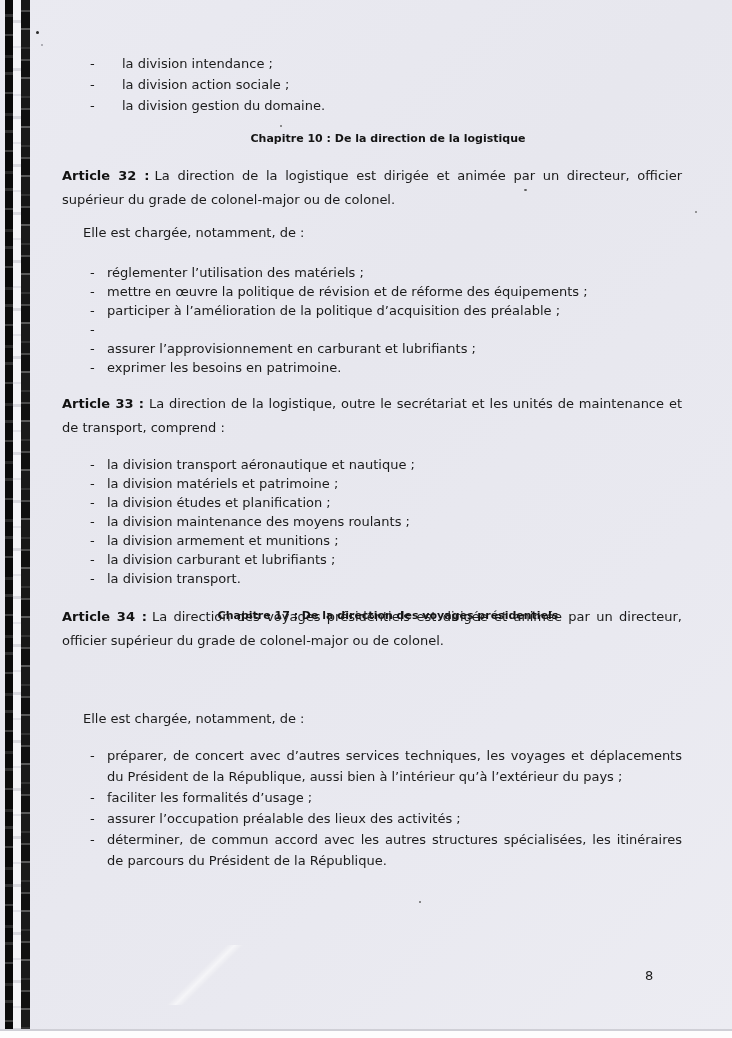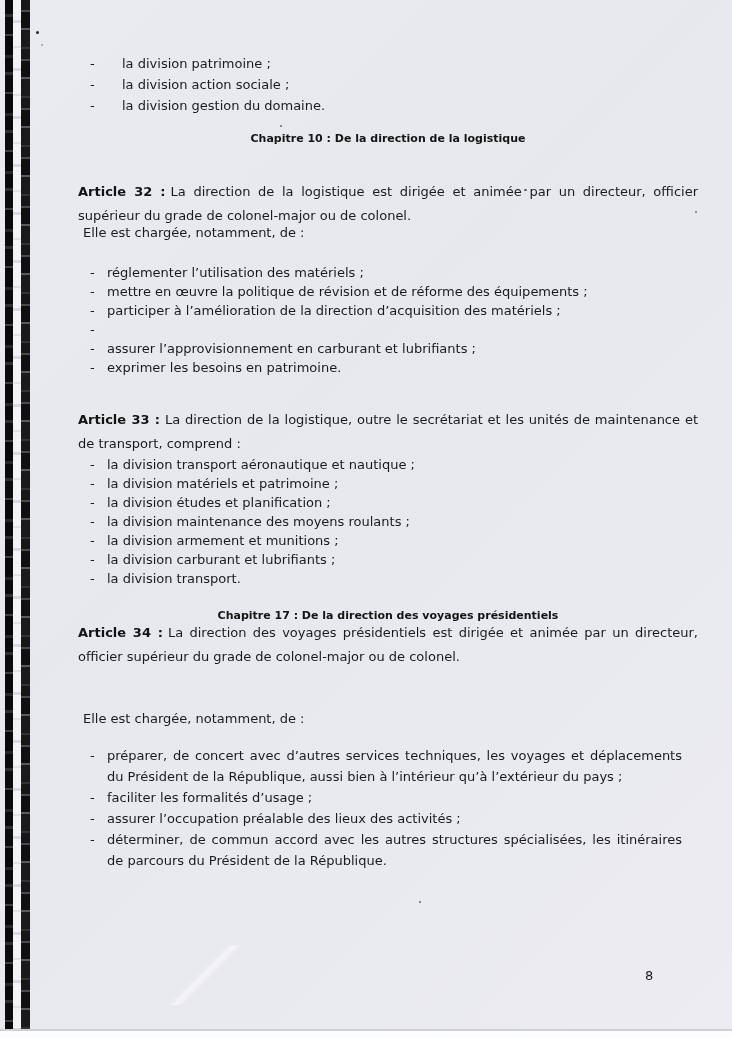--- a/index.html
+++ b/index.html
@@ -47,21 +47,21 @@
   .block { position: absolute; left: 0; width: 620px; }
   .list .li { display: flex; }
   .dash { flex: 0 0 auto; }
   .l1 { top: 53px; line-height: 21px; }
   .l1 .li { padding-left: 28px; } .l1 .dash { width: 32px; }
   .chapter {
     font-weight: bold; font-size: 11px; text-align: center;
     color: #141414; line-height: 17px; padding-left: 16px;
   }
   .ch10 { top: 130px; }
-  .article { text-align: justify; line-height: 24px; margin: 16px; }
+  .article { text-align: justify; line-height: 24px; margin: 0; }
   .article-label { font-weight: bold; color: #131313; margin-right: 5px; }
   .a32 { top: 164px; }
   .intro { line-height: 17px; padding-left: 21px; }
   .intro1 { top: 224px; }
   .l2 { top: 263px; line-height: 19px; }
   .l2 .li, .l3 .li, .l4 .li { padding-left: 28px; }
   .l2 .dash, .l3 .dash, .l4 .dash { width: 17px; }
   .a33 { top: 392px; }
   .l3 { top: 455px; line-height: 19px; }
   .ch11 { top: 607px; }
@@ -102,21 +102,21 @@
   <div class="speck sp4"></div>
   <div class="speck sp5"></div>
   <div class="speck sp6"></div>
   <div class="crease"></div>
 
   <div class="content">
 
     <div class="block list l1">
       <div class="li">
         <span class="dash">-</span>
-        <span class="li-text">la division patrimoine ;</span>
+        <span class="li-text">la division intendance ;</span>
       </div>
       <div class="li">
         <span class="dash">-</span>
         <span class="li-text">la division action sociale ;</span>
       </div>
       <div class="li">
         <span class="dash">-</span>
         <span class="li-text">la division gestion du domaine.</span>
       </div>
     </div>
@@ -133,21 +133,21 @@
       <div class="li">
         <span class="dash">-</span>
         <span class="li-text">réglementer l’utilisation des matériels ;</span>
       </div>
       <div class="li">
         <span class="dash">-</span>
         <span class="li-text">mettre en œuvre la politique de révision et de réforme des équipements ;</span>
       </div>
       <div class="li">
         <span class="dash">-</span>
-        <span class="li-text">participer à l’amélioration de la direction d’acquisition des matériels ;</span>
+        <span class="li-text">participer à l’amélioration de la politique d’acquisition des préalable ;</span>
       </div>
       <div class="li">
         <span class="dash">-</span>
       </div>
       <div class="li">
         <span class="dash">-</span>
         <span class="li-text">assurer l’approvisionnement en carburant et lubrifiants ;</span>
       </div>
       <div class="li">
         <span class="dash">-</span>

